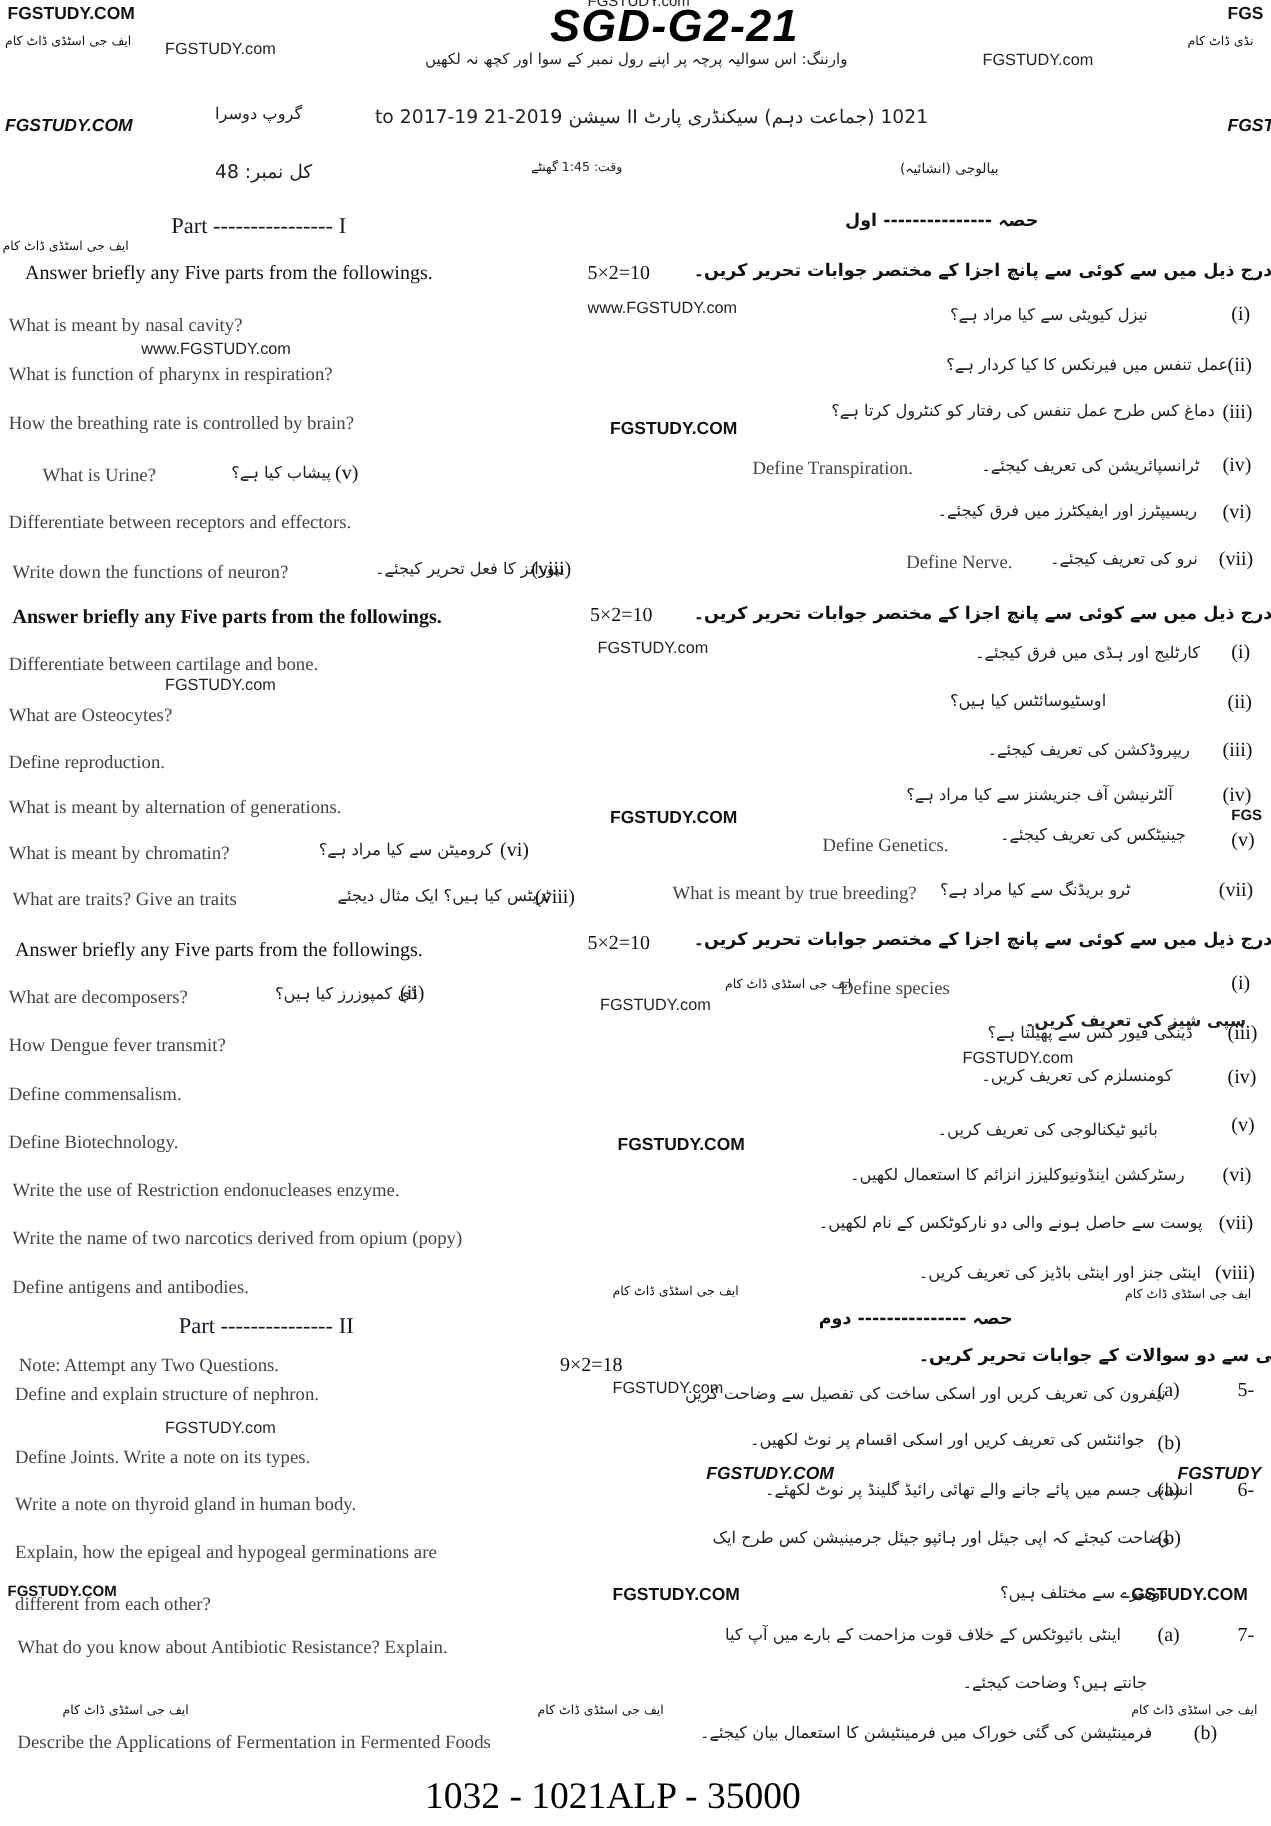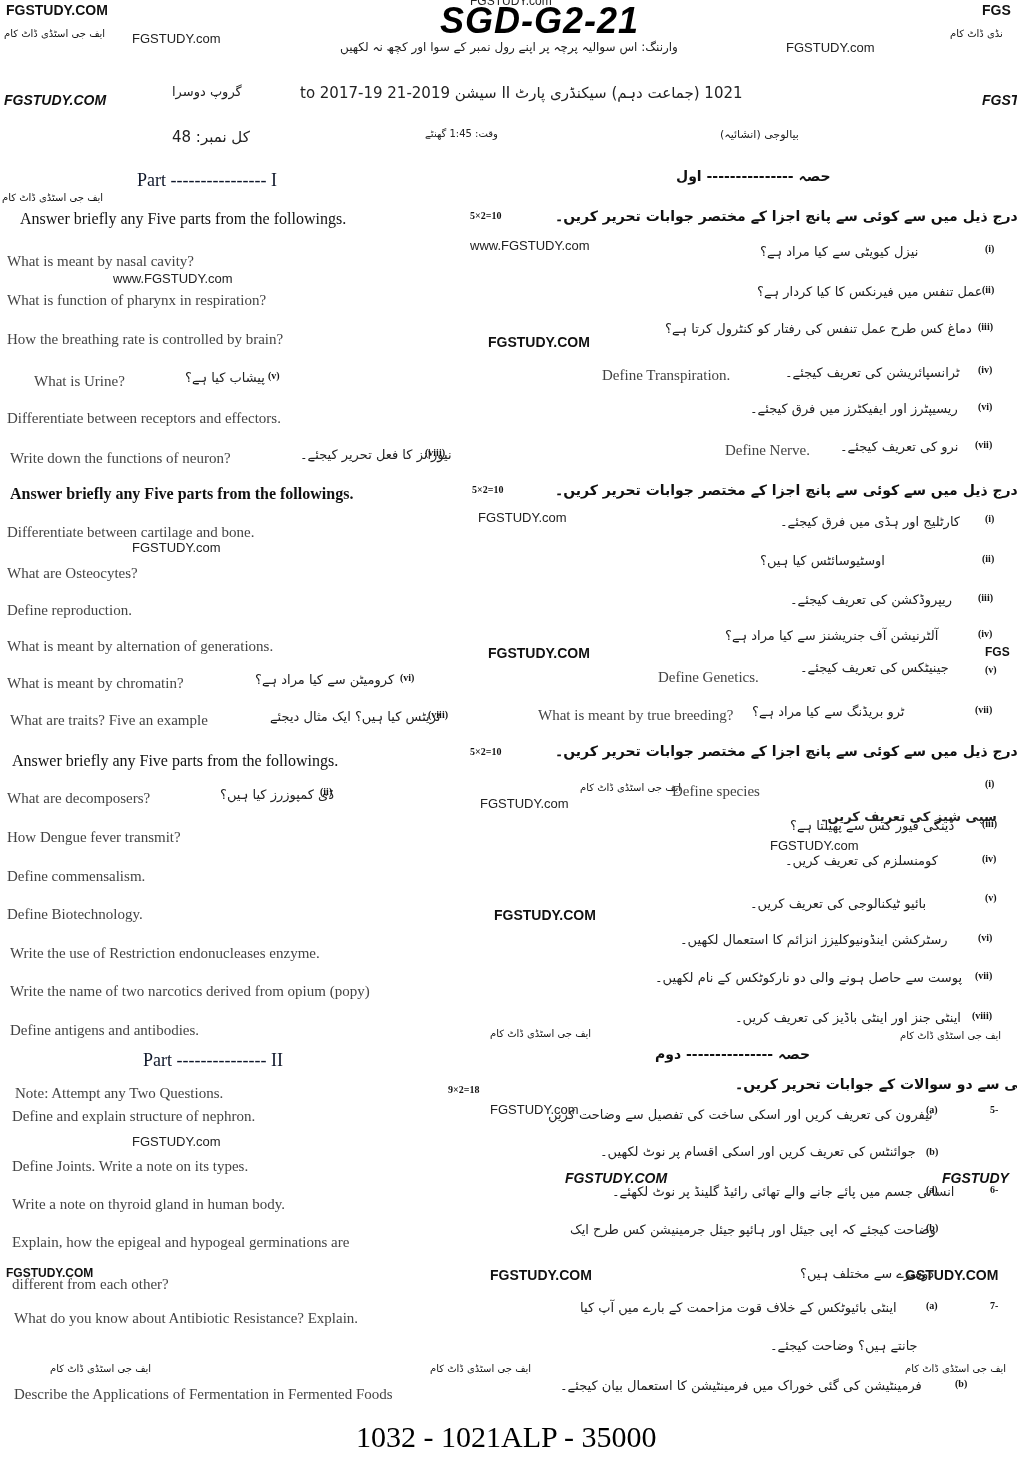--- a/index.html
+++ b/index.html
@@ -7,21 +7,21 @@
          font-family:"Liberation Serif", serif; color:#111; }
   .abs { position:absolute; white-space:nowrap; }
   .wm { font-family:"Liberation Sans", sans-serif; font-size:13px; color:#222; }
   .wmb { font-family:"Liberation Sans", sans-serif; font-size:14px; font-weight:bold; color:#111; }
   .wmbi { font-family:"Liberation Sans", sans-serif; font-size:14px; font-weight:bold; font-style:italic; color:#111; }
   .urdu-wm { font-family:"DejaVu Sans", sans-serif; font-size:10px; color:#111; direction:rtl; }
   .en { font-size:15px; color:#444; }
   .en-dark { font-size:16px; color:#111; }
   .ur { font-family:"DejaVu Sans", sans-serif; font-size:13px; color:#222; direction:rtl; }
   .ur-head { font-family:"DejaVu Sans", sans-serif; font-size:14px; font-weight:bold; color:#111; direction:rtl; }
-  .num { font-size:10px; color:#111;font-weight:bold; }
+  .num { font-size:16px; color:#111; }
   .big-code { font-family:"Liberation Sans", sans-serif; font-size:36px; font-weight:bold; font-style:italic; color:#000; letter-spacing:1px; }
   .footer-code { font-size:30px; color:#000; }
   .part { font-size:18px; color:#0f172a; }
 </style>
 </head>
 <body>
 
 <div class="abs wmb" style="left:6px;top:2px;">FGSTUDY.COM</div>
 <div class="abs urdu-wm" style="left:4px;top:28px;">ایف جی اسٹڈی ڈاٹ کام</div>
 <div class="abs wm" style="left:132px;top:31px;">FGSTUDY.com</div>
@@ -108,21 +108,21 @@
 <div class="abs num" style="left:978px;top:628px;">(iv)</div>
 <div class="abs wmb" style="left:985px;top:645px;font-size:12px;">FGS</div>
 
 <div class="abs en" style="left:7px;top:675px;">What is meant by chromatin?</div>
 <div class="abs ur" style="left:255px;top:672px;">کرومیٹن سے کیا مراد ہے؟</div>
 <div class="abs num" style="left:400px;top:672px;">(vi)</div>
 <div class="abs en" style="left:658px;top:669px;">Define Genetics.</div>
 <div class="abs ur" style="left:800px;top:660px;">جینیٹکس کی تعریف کیجئے۔</div>
 <div class="abs num" style="left:985px;top:664px;">(v)</div>
 
-<div class="abs en" style="left:10px;top:712px;">What are traits? Five an example</div>
+<div class="abs en" style="left:10px;top:712px;">What are traits? Give an traits</div>
 <div class="abs ur" style="left:270px;top:709px;">ٹریٹس کیا ہیں؟ ایک مثال دیجئے</div>
 <div class="abs num" style="left:428px;top:709px;">(viii)</div>
 <div class="abs en" style="left:538px;top:707px;">What is meant by true breeding?</div>
 <div class="abs ur" style="left:752px;top:704px;">ٹرو بریڈنگ سے کیا مراد ہے؟</div>
 <div class="abs num" style="left:975px;top:704px;">(vii)</div>
 
 <div class="abs en-dark" style="left:12px;top:752px;">Answer briefly any Five parts from the followings.</div>
 <div class="abs num" style="left:470px;top:746px;">5×2=10</div>
 <div class="abs ur-head" style="left:555px;top:743px;">سوال نمبر4۔ درج ذیل میں سے کوئی سے پانچ اجزا کے مختصر جوابات تحریر کریں۔</div>
 
@@ -205,13 +205,13 @@
 <div class="abs ur" style="left:770px;top:1338px;">جانتے ہیں؟ وضاحت کیجئے۔</div>
 
 <div class="abs urdu-wm" style="left:50px;top:1363px;">ایف جی اسٹڈی ڈاٹ کام</div>
 <div class="abs urdu-wm" style="left:430px;top:1363px;">ایف جی اسٹڈی ڈاٹ کام</div>
 <div class="abs urdu-wm" style="left:905px;top:1363px;">ایف جی اسٹڈی ڈاٹ کام</div>
 
 <div class="abs en" style="left:14px;top:1386px;">Describe the Applications of Fermentation in Fermented Foods</div>
 <div class="abs ur" style="left:560px;top:1378px;">فرمینٹیشن کی گئی خوراک میں فرمینٹیشن کا استعمال بیان کیجئے۔</div>
 <div class="abs num" style="left:955px;top:1378px;">(b)</div>
 
-<div class="abs footer-code" style="left:340px;top:1420px;margin-left:16px;">1032 - 1021ALP - 35000</div>
+<div class="abs footer-code" style="left:340px;top:1420px;">1032 - 1021ALP - 35000</div>
 
 </body></html>

